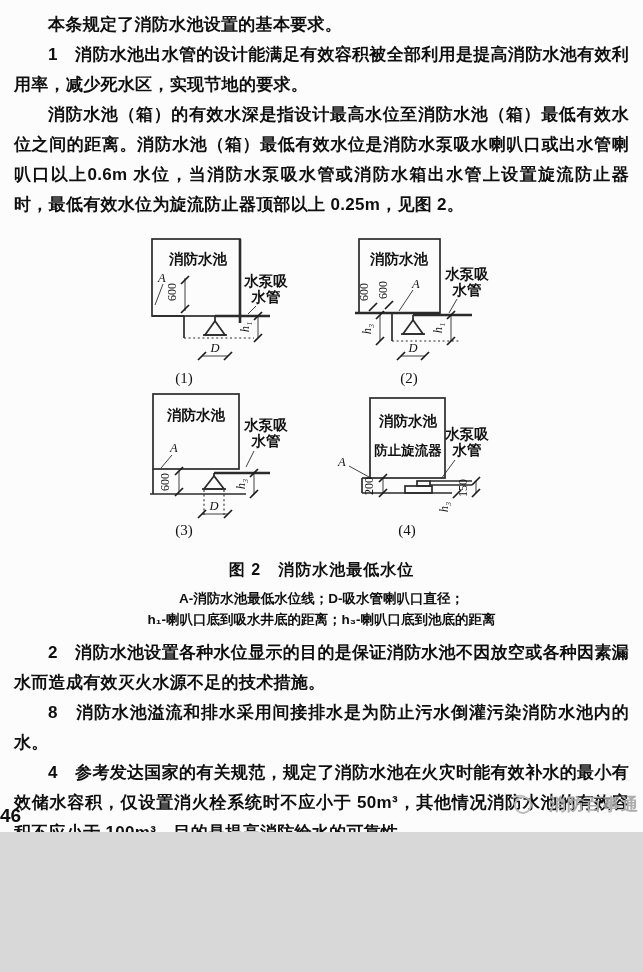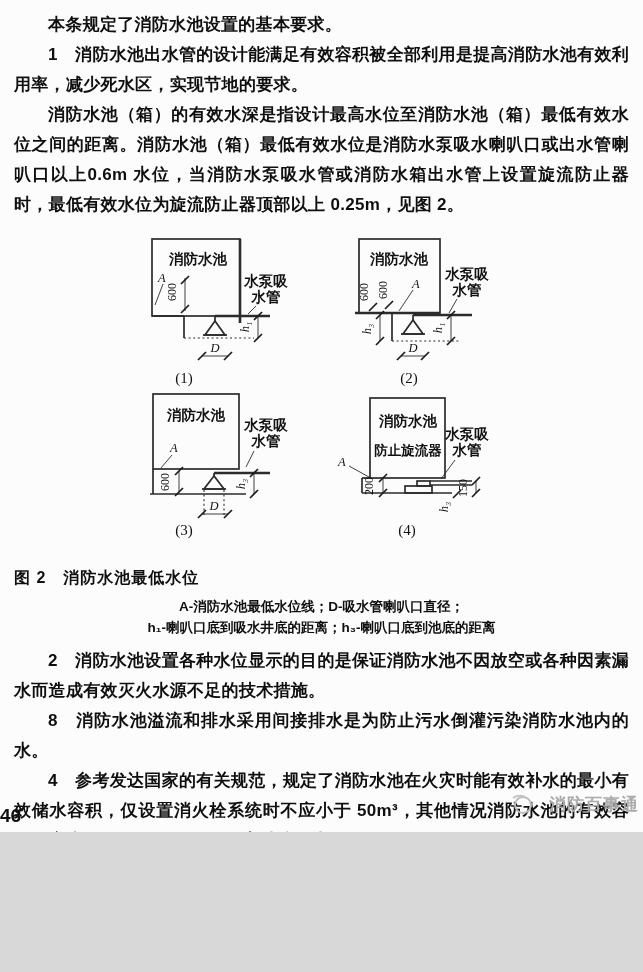--- a/index.html
+++ b/index.html
@@ -10,21 +10,21 @@
     color:#0f0f0f;
   }
   .body-text{padding:10px 14px 0 14px;}
   .body-text p{
     margin:0;font-size:17px;line-height:30px;font-weight:700;
     text-align:justify;text-indent:2em;letter-spacing:0.3px;
   }
   .body-text p.no-indent{text-indent:0;}
   .figure{width:395px;height:318px;margin:14px 0 0 128px;position:relative;}
   .fig-caption{
-    text-align:left;font-size:16px;font-weight:700;margin-top:16px;letter-spacing:1px;
+    text-align:center;font-size:16px;font-weight:700;margin-top:8px;letter-spacing:1px;
   }
   .fig-legend{
     text-align:center;font-size:13.5px;font-weight:700;line-height:21px;
   }
   .fig-legend.first{margin-top:7px;}
   .fig-legend.last{margin-bottom:8px;}
   .page-number{
     position:absolute;bottom:5px;left:0;right:3px;text-align:left;
     font-size:19px;font-weight:700;
   }

